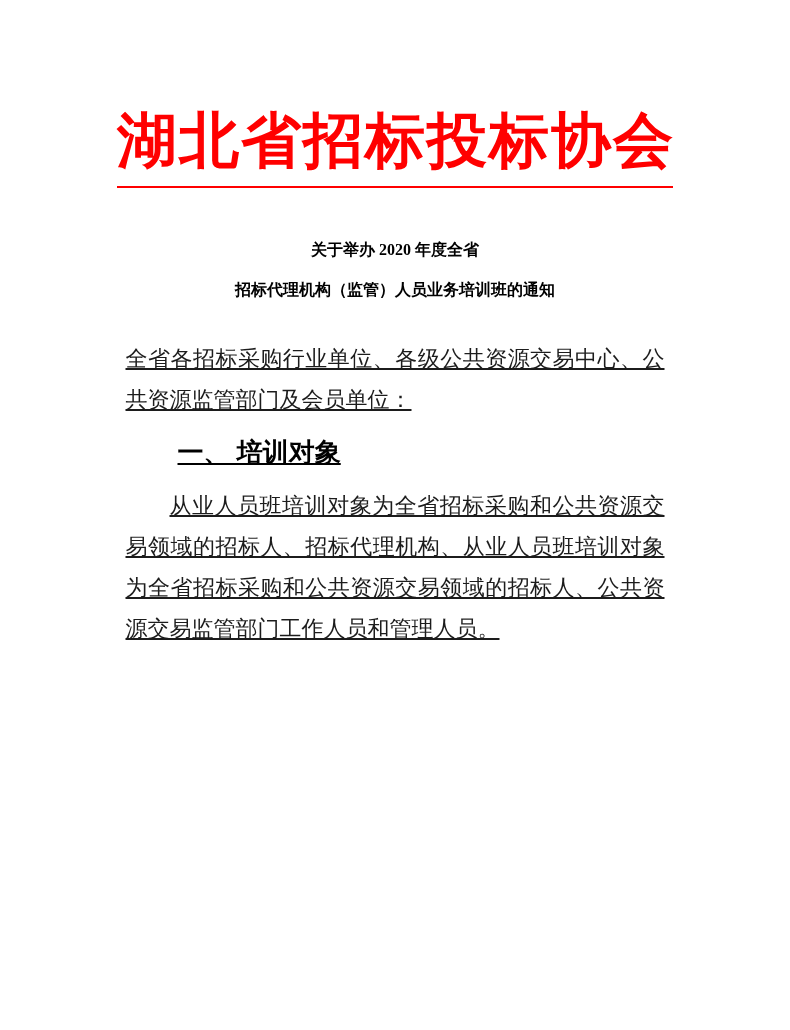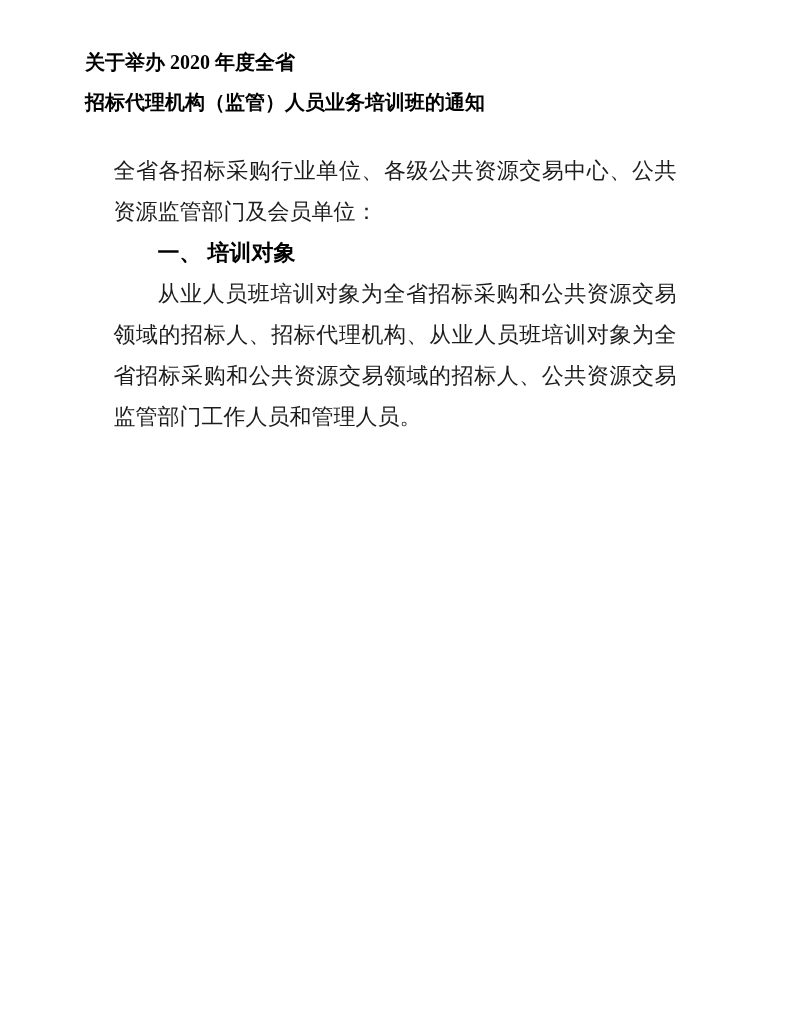--- a/index.html
+++ b/index.html
@@ -40,22 +40,22 @@
   .letterhead-rule {
     width: 556px;
     height: 0;
     margin: 8px auto 0 auto;
     border-top: 2px solid #ff0000;
   }
   
   .doc-title {
     margin: 42px auto 0 auto;
     width: 620px;
-    text-align: left;
-    font-size: 20px;
+    text-align: center;
+    font-size: 16px;
     line-height: 40px;
     font-weight: bold;
     color: #000000;
     font-family: "Liberation Serif", "DejaVu Serif", serif;
   }
   .doc-title .title-line {
     display: block;
   }
   
   .doc-body {
@@ -63,42 +63,47 @@
     margin: 28px auto 0 auto;
     font-size: 22px;
     line-height: 41px;
     text-align: justify;
     text-justify: inter-ideograph;
     color: #1c1c1c;
     font-family: "Liberation Serif", "DejaVu Serif", serif;
     font-weight: 300;
   }
   .doc-body p {
-    margin: 0;
+    margin: 12px;
     padding: 0;
+    text-decoration: underline;
   }
   .indent {
     text-indent: 2em;
   }
   .section-heading {
     margin: 0;
-    font-size: 22px;
+    font-size: 26px;
     line-height: 41px;
     font-weight: bold;
     color: #000000;
     text-indent: 2em;
     text-align: left;
     font-family: "Liberation Sans", "DejaVu Sans", sans-serif;
   }
 </style>
 </head>
 <body>
 
 <div class="page">
 
+  <div class="letterhead">
+    <div class="org-name">湖北省招标投标协会</div>
+    <div class="letterhead-rule"></div>
+  </div>
 
   <div class="doc-title">
     <span class="title-line">关于举办 2020 年度全省</span>
     <span class="title-line">招标代理机构（监管）人员业务培训班的通知</span>
   </div>
 
   <div class="doc-body">
     <p class="salutation">全省各招标采购行业单位、各级公共资源交易中心、公共资源监管部门及会员单位：</p>
     <p class="section-heading">一、 培训对象</p>
     <p class="indent">从业人员班培训对象为全省招标采购和公共资源交易领域的招标人、招标代理机构、从业人员班培训对象为全省招标采购和公共资源交易领域的招标人、公共资源交易监管部门工作人员和管理人员。</p>

